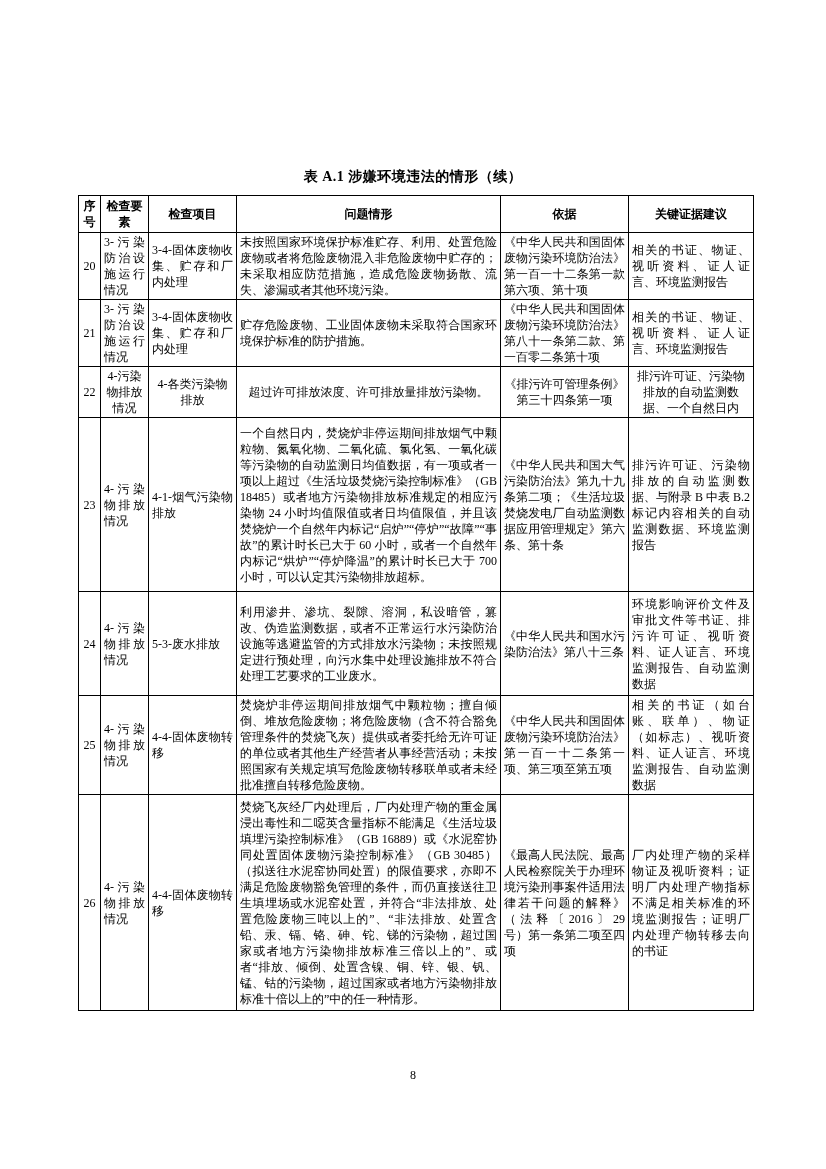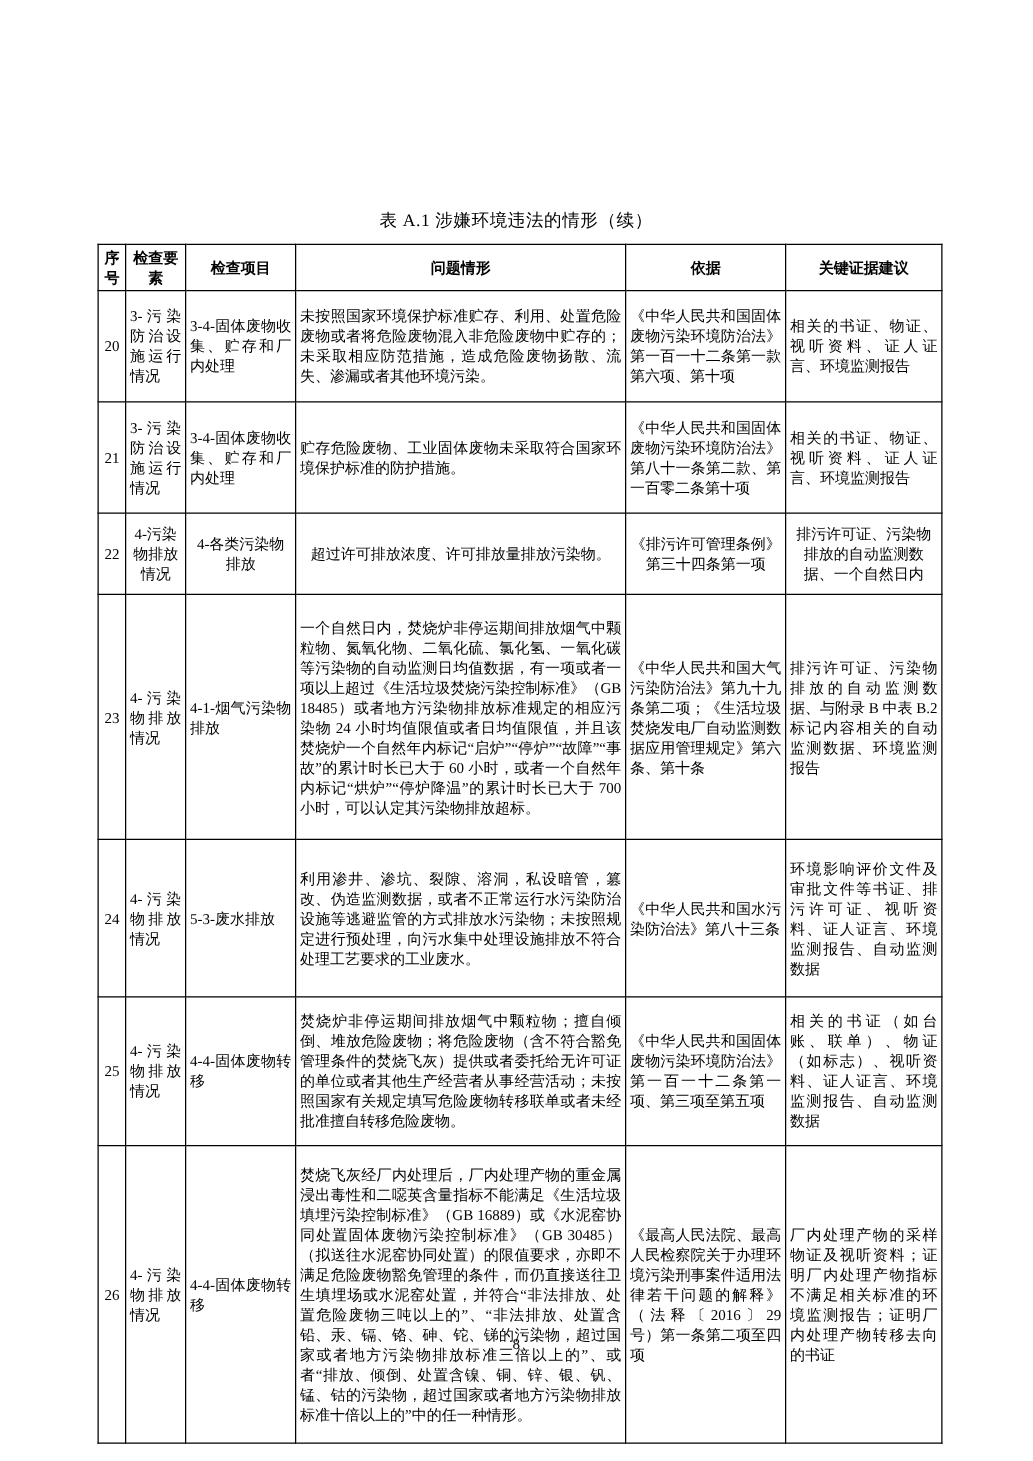--- a/index.html
+++ b/index.html
@@ -4,42 +4,42 @@
 <style>
   html,body{margin:0;padding:0;}
   body{
     width:826px;height:1169px;background:#ffffff;color:#000;
     font-family:"Liberation Serif","DejaVu Serif",serif;
     position:relative;overflow:hidden;
   }
   .page{position:absolute;inset:0;background:#ffffff;}
   .doc-title{
     position:absolute;top:168px;left:0;width:826px;
-    text-align:center;font-size:14px;font-weight:normal;
+    text-align:center;font-size:14px;font-weight:bold;
     letter-spacing:0.5px;
   }
   table.violations{
     position:absolute;left:78px;top:195px;width:675px;
     border-collapse:collapse;table-layout:fixed;
   }
   col.c-no{width:22px;}
   col.c-element{width:48px;}
   col.c-item{width:88px;}
   col.c-problem{width:264px;}
   col.c-basis{width:128px;}
   col.c-evidence{width:125px;}
   th,td{
     border:1px solid #000;
     font-size:12px;line-height:16px;
     padding:1px 3px;vertical-align:middle;
     word-break:break-all;
   }
   th{font-weight:bold;text-align:center;padding:2px 1px;}
   td{text-align:justify;}
-  td.col-no{text-align:center;padding:12px 0;}
+  td.col-no{text-align:center;padding:1px 0;}
   tbody tr:nth-child(1) td{height:64px;}
   tbody tr:nth-child(2) td{height:64px;}
   tbody tr:nth-child(3) td{height:40px;text-align:center;}
   tbody tr:nth-child(4) td{height:171px;margin-top:20px;}
   tbody tr:nth-child(5) td{height:101px;}
   tbody tr:nth-child(6) td{height:94px;}
   tbody tr:nth-child(7) td{height:213px;}
   .page-number{
     position:absolute;top:1068px;left:0;width:826px;
     text-align:center;font-size:12px;

